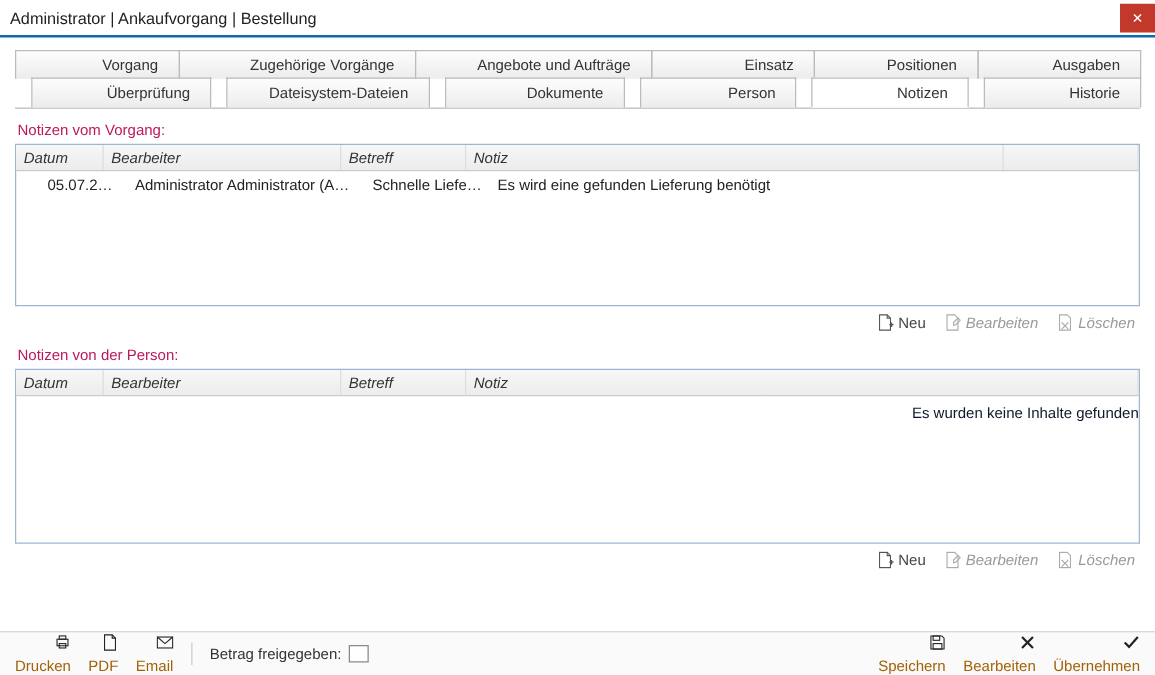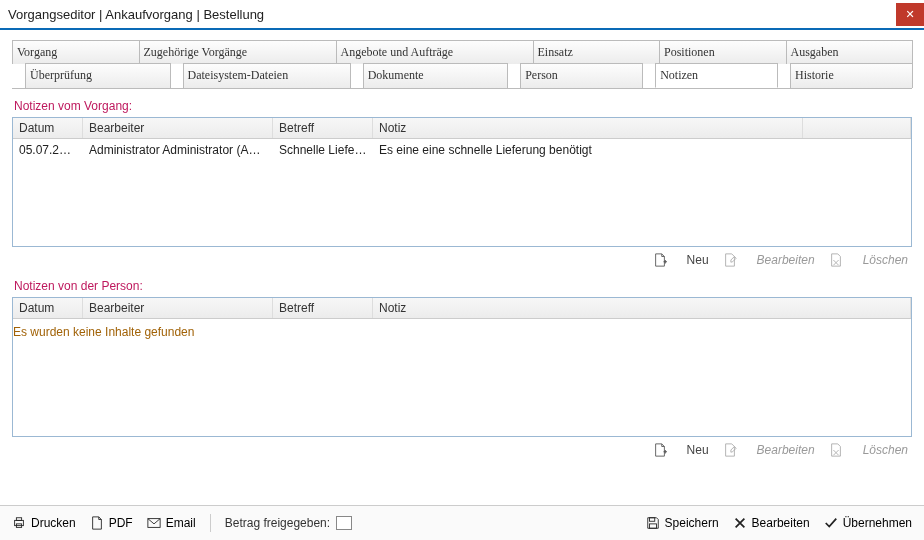--- a/index.html
+++ b/index.html
@@ -40,27 +40,26 @@
   overflow: hidden;
 }
 .tabs {
   border-bottom: 1px solid #bbb;
 }
 .tab-row { display: flex; }
 .tab {
   border: 1px solid #bbb;
   border-bottom: none;
   background: linear-gradient(#fdfdfd,#ececec);
-  padding: 4px 4px;
-  text-align: left;
+  padding: 4px 16px;
+  text-align: right;
   font-size: 12px;
   color: #333;
   cursor: pointer;
   margin-right: -1px;
-  font-family: Liberation Serif, serif;
 }
 .tab.active {
   background: #fff;
   position: relative;
   z-index: 2;
   border-bottom: 1px solid #fff;
 }
 .tab-row1 .tab { flex: 1; }
 .tab-row2 { margin-top: -1px; }
 .tab-row2 .tab { flex: 1; margin-left: 13px; }
@@ -71,40 +70,41 @@
   margin: 10px 0 4px 2px;
 }
 .grid {
   border: 1px solid #9bb8d3;
   background: #fff;
 }
 .grid-head {
   display: flex;
   background: linear-gradient(#f7f7f7,#ececec);
   border-bottom: 1px solid #ccc;
+  font-style: italic;
 }
 .grid-head .gh {
   padding: 3px 6px;
   font-size: 12px;
   color: #333;
   border-right: 1px solid #ddd;
   overflow: hidden; white-space: nowrap; text-overflow: ellipsis;
 }
-.grid-body { overflow: hidden; }
+.grid-body { overflow: hidden; margin-left: 19px; }
 .grid-row { display: flex; padding: 3px 0; }
 .grid-row .gc {
   padding: 1px 6px;
   font-size: 12px;
   color: #222;
   overflow: hidden; white-space: nowrap; text-overflow: ellipsis;
 }
 .grid-empty {
-  text-align: left;
+  text-align: right;
   padding: 6px 0;
-  color: #a16207;
+  color: #0f172a;
   font-size: 12px;
 }
 .col-datum { width: 70px; }
 .col-bearb { width: 190px; }
 .col-betr  { width: 100px; }
 .col-notiz { flex: 1; }
 
 .gh.col-notiz { border-right: 1px solid #ddd; }
 .gh-tail { flex: 1; }
 
@@ -112,21 +112,21 @@
   display: flex;
   justify-content: flex-end;
   gap: 14px;
   padding: 6px 4px 2px 0;
   font-size: 12px;
   color: #555;
 }
 .action-bar .abtn {
   display: flex;
   align-items: center;
-  gap: 20px;
+  gap: 4px;
   cursor: pointer;
   color: #444;
 }
 .action-bar .abtn.disabled { color: #999; cursor: default; font-style: italic; }
 .icon { width: 14px; height: 14px; display: inline-block; }
 
 .footer-sep { border-top: 1px solid #ccc; margin: 4px 0 0 0; }
 .footer {
   height: 34px;
   display: flex;
@@ -138,41 +138,42 @@
 .footer-left, .footer-right {
   display: flex;
   align-items: center;
   gap: 14px;
 }
 .footer .fbtn {
   display: flex;
   align-items: flex-end;
   gap: 5px;
   font-size: 12px;
-  color: #000000;
+  color: #a16207;
   cursor: pointer;
+  flex-direction: column;
 }
 .amount-wrap {
   display: flex; align-items: center; gap: 6px;
   border-left: 1px solid #ccc;
   padding-left: 12px;
 }
 .amount-box {
   width: 16px; height: 14px;
   border: 1px solid #888;
   background: #fff;
 }
 .vsep { width:1px; height:18px; background:#ccc; }
 svg { display:block; }
 </style>
 </head>
 <body>
 
 <div class="titlebar">
-  <span class="title">Vorgangseditor | Ankaufvorgang | Bestellung</span>
+  <span class="title">Administrator | Ankaufvorgang | Bestellung</span>
   <div class="close-btn">
     <span>✕</span>
   </div>
 </div>
 
 <div class="content">
 
   <div class="tabs">
     <div class="tab-row tab-row1">
       <div class="tab">Vorgang</div>
@@ -199,21 +200,21 @@
       <div class="gh col-bearb">Bearbeiter</div>
       <div class="gh col-betr">Betreff</div>
       <div class="gh col-notiz" style="width:430px;flex:none">Notiz</div>
       <div class="gh gh-tail"></div>
     </div>
     <div class="grid-body">
       <div class="grid-row">
         <div class="gc col-datum">05.07.2018</div>
         <div class="gc col-bearb">Administrator Administrator (Admi</div>
         <div class="gc col-betr">Schnelle Lieferung</div>
-        <div class="gc col-notiz">Es eine eine schnelle Lieferung benötigt</div>
+        <div class="gc col-notiz">Es wird eine gefunden Lieferung benötigt</div>
       </div>
     </div>
   </div>
   <div class="action-bar">
     <div class="abtn">
       <span class="icon">
         <svg viewBox="0 0 16 16">
             <path d="M3 1h7l3 3v11H3z" fill="none" stroke="#555" stroke-width="1"></path>
             <path d="M10 1v3h3" fill="none" stroke="#555"></path>
             <path d="M12 10h4M14 8v4" stroke="#555" stroke-width="1.2"></path>

